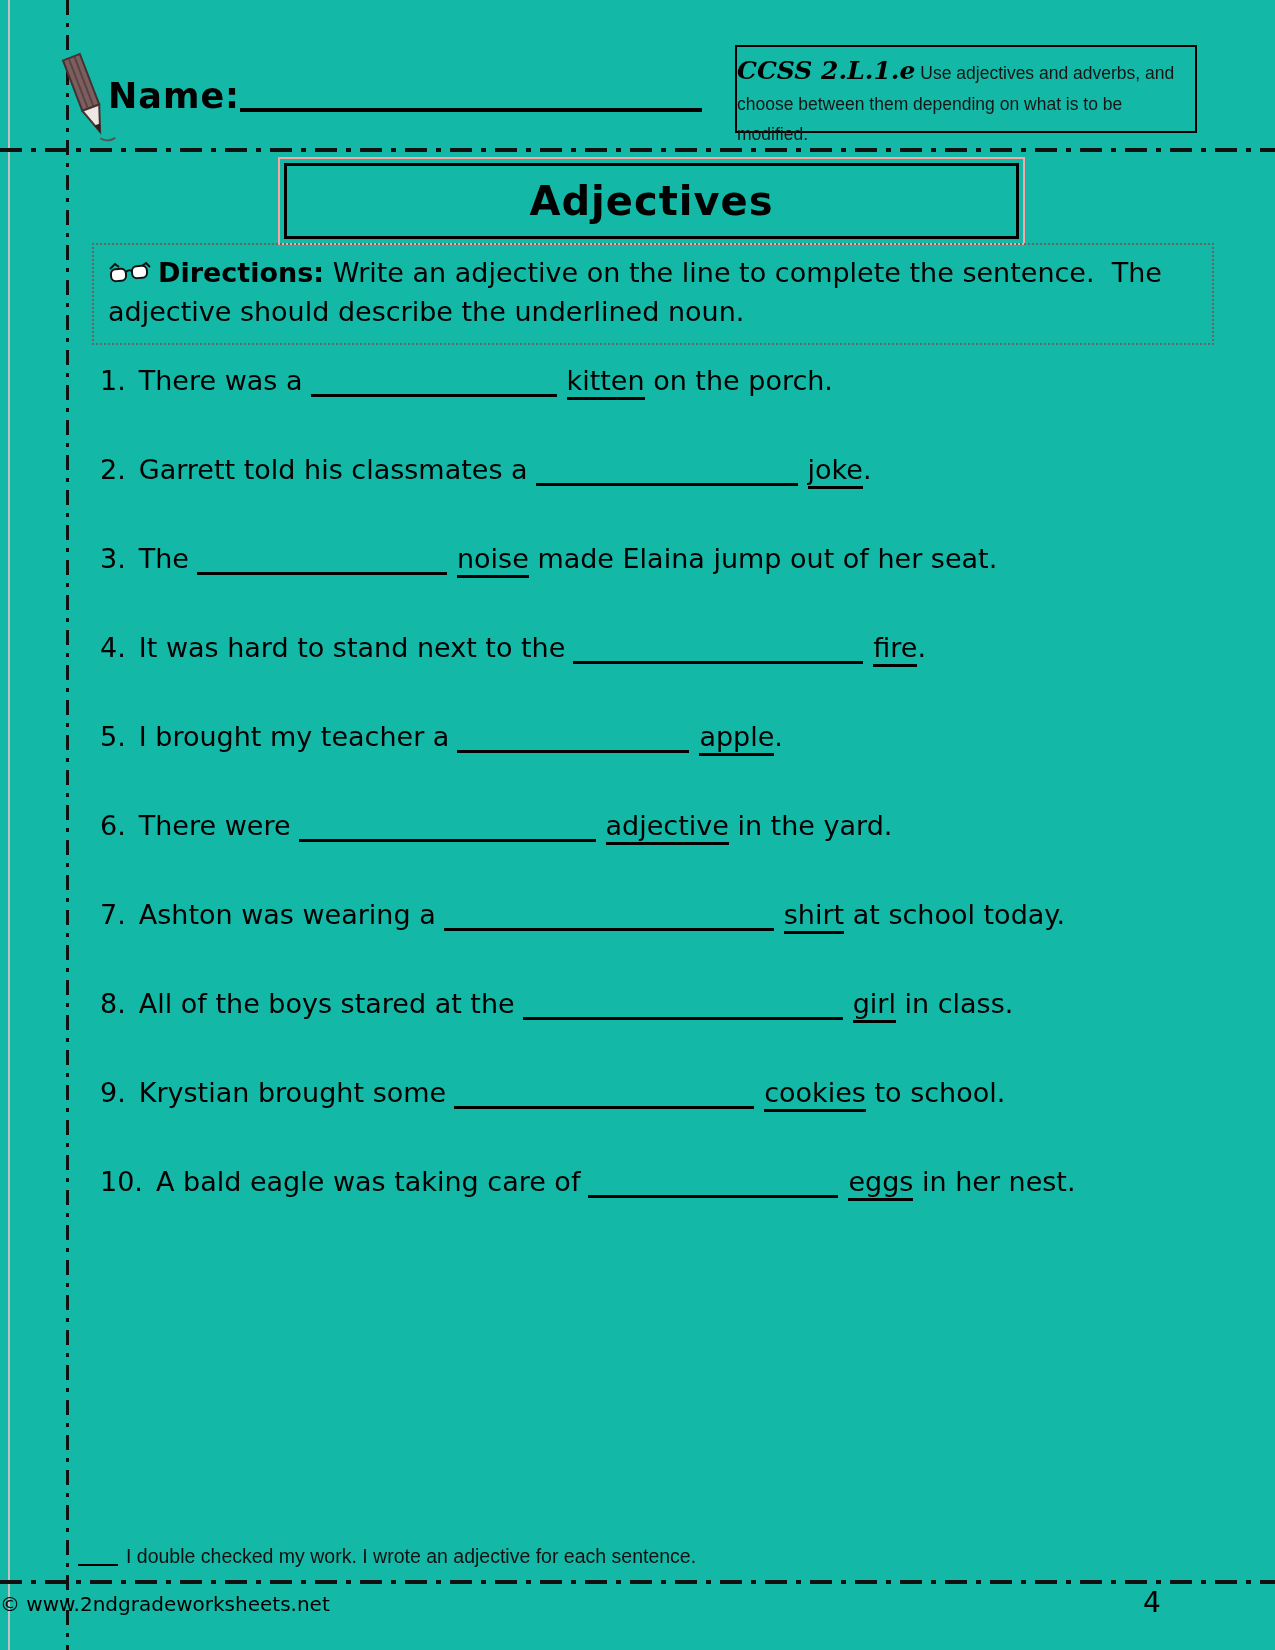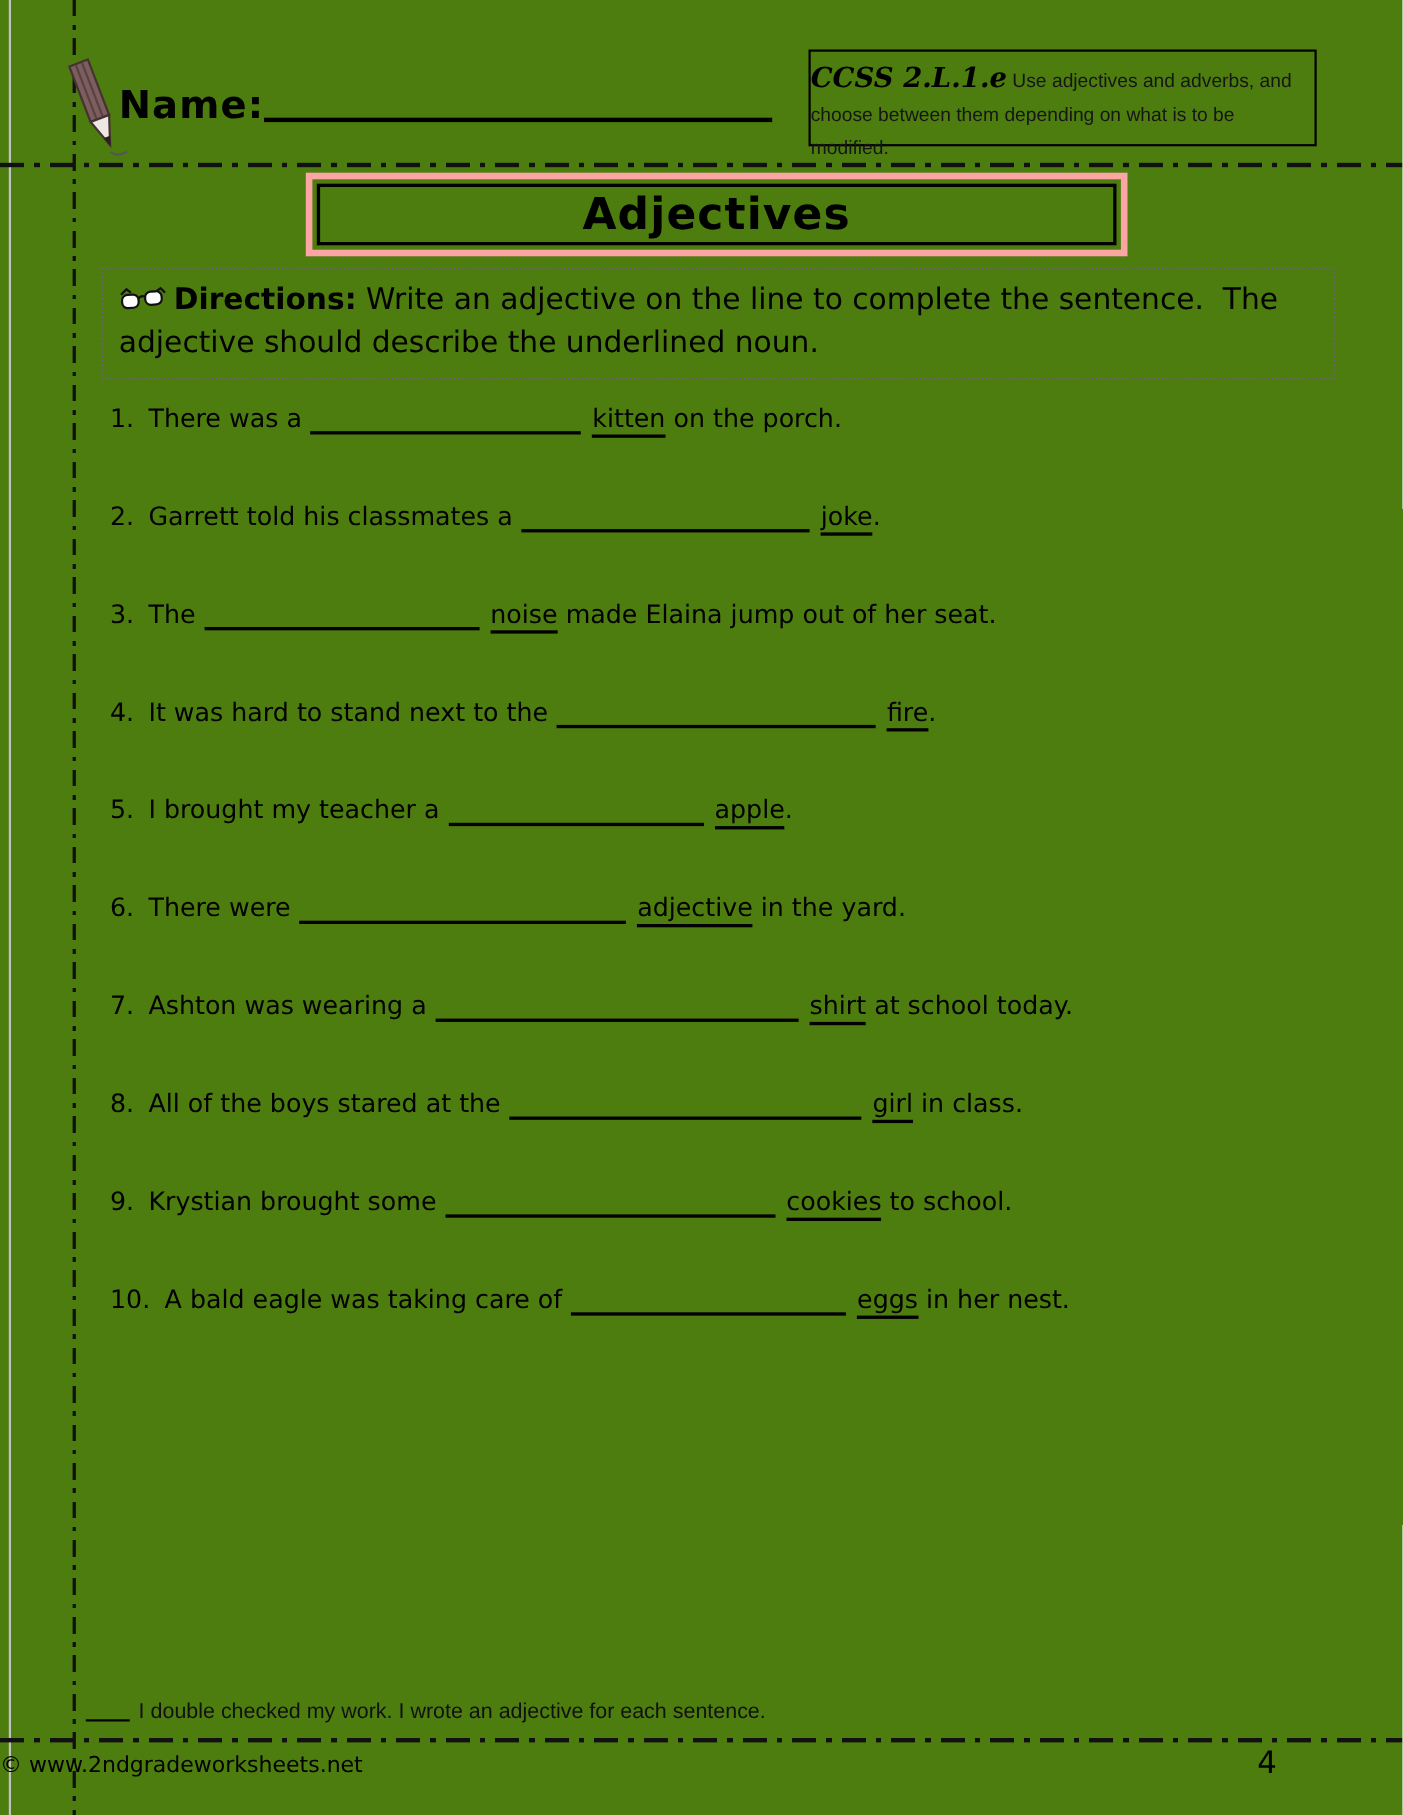--- a/index.html
+++ b/index.html
@@ -1,19 +1,19 @@
 <!DOCTYPE html>
 <html><head>
 <meta charset="utf-8">
 <style>
   html,body{margin:0;padding:0;background:#ffffff;}
   .page{
     position:relative;
     width:1275px;height:1650px;
-    background:#4d7c0f;
+    background:#14b8a6;
     font-family:"DejaVu Sans",sans-serif;
     color:#000;
     overflow:hidden;
   }
   
   .scan-edge{position:absolute;left:8px;top:0;bottom:0;width:2px;background:#c2c2c2;}
   .vline{
     position:absolute;left:66px;top:0;bottom:0;width:3px;
     background:repeating-linear-gradient(to bottom,#111 0 15px,transparent 15px 23px,#111 23px 27px,transparent 27px 35px);
   }
@@ -31,36 +31,36 @@
 
   
   .ccss-box{
     position:absolute;left:735px;top:45px;width:462px;height:88px;
     border:2px solid #000;box-sizing:border-box;padding:9px 12px 6px 0;
   }
   .ccss-code{font-style:italic;font-weight:600;font-size:25px;font-family:"DejaVu Serif",serif;}
   .ccss-desc{font-size:17.5px;font-family:"Liberation Sans",sans-serif;color:#161616;line-height:1.75;}
 
   
-  .title-box{position:absolute;left:278px;top:157px;width:747px;height:76px;border:6px solid #fca5a5;box-sizing:border-box;padding:4px;}
+  .title-box{position:absolute;left:278px;top:157px;width:747px;height:88px;border:2px solid #fca5a5;box-sizing:border-box;padding:4px;}
   .title-inner{width:100%;height:100%;border:3px solid #000;box-sizing:border-box;display:flex;align-items:center;justify-content:center;}
   .title-text{font-size:40px;font-weight:700;letter-spacing:1px;}
 
   
   .directions-box{
     position:absolute;left:92px;top:243px;width:1122px;height:102px;
     border:2px dotted #666;box-sizing:border-box;padding:10px 14px;
     font-size:27px;line-height:1.33;white-space:pre-wrap;
   }
   .directions-label{font-weight:700;}
   .glasses{vertical-align:-3px;margin-right:6px;}
 
   
   .sentences{position:absolute;left:100px;top:363px;width:1085px;}
-  .sentence{margin-bottom:53px;line-height:36px;font-size:23px;white-space:nowrap;}
+  .sentence{margin-bottom:53px;line-height:36px;font-size:27px;white-space:nowrap;}
   .num{margin-right:13px;}
   .blank{display:inline-block;height:0;border-bottom:3px solid #000;vertical-align:-7px;margin:0 10px 0 8px;}
   .noun{border-bottom:3px solid #000;padding-bottom:1px;}
 
   
   .check-line{position:absolute;left:78px;top:1498px;font-family:"Liberation Sans",sans-serif;font-size:19.5px;color:#111;margin-top:47px;}
   .check-blank{display:inline-block;width:40px;border-bottom:2px solid #000;vertical-align:-3px;margin-right:8px;}
 
   
   .footer-copy{position:absolute;left:0;right:0;top:1592px;text-align:left;font-size:20px;}

